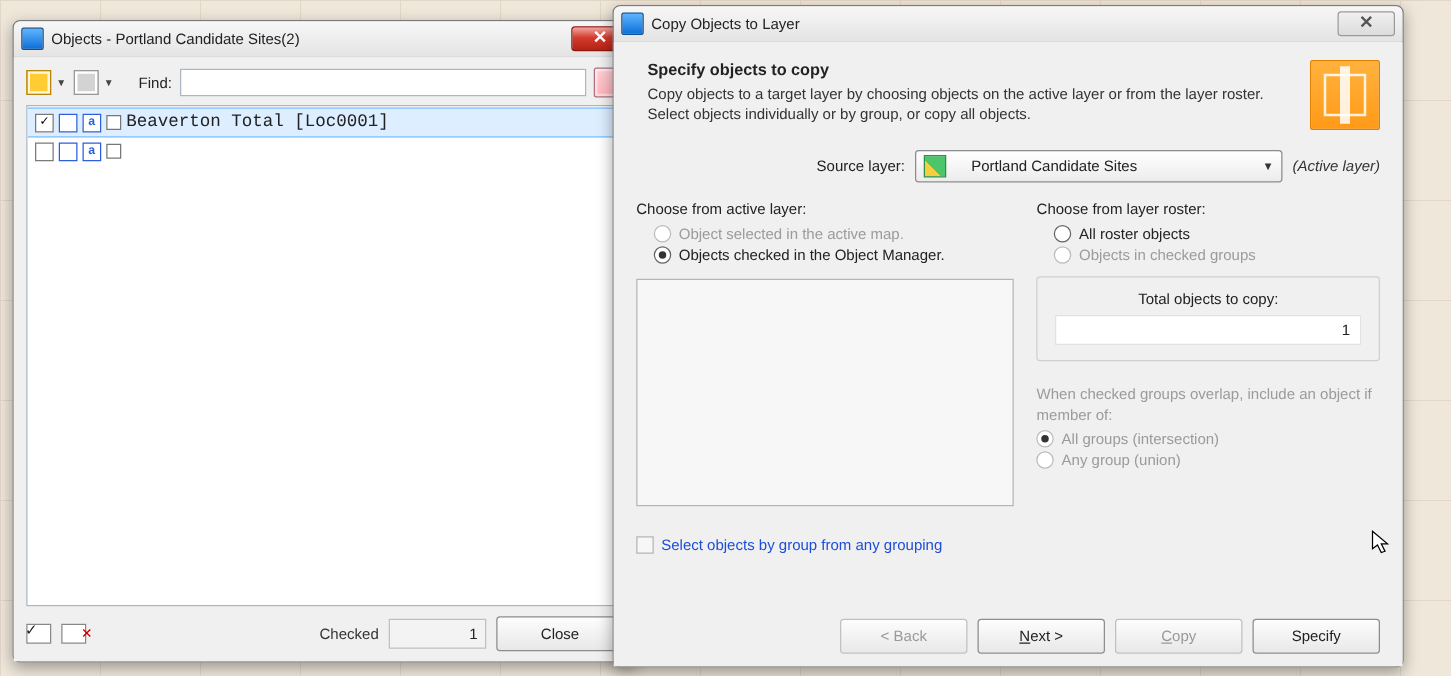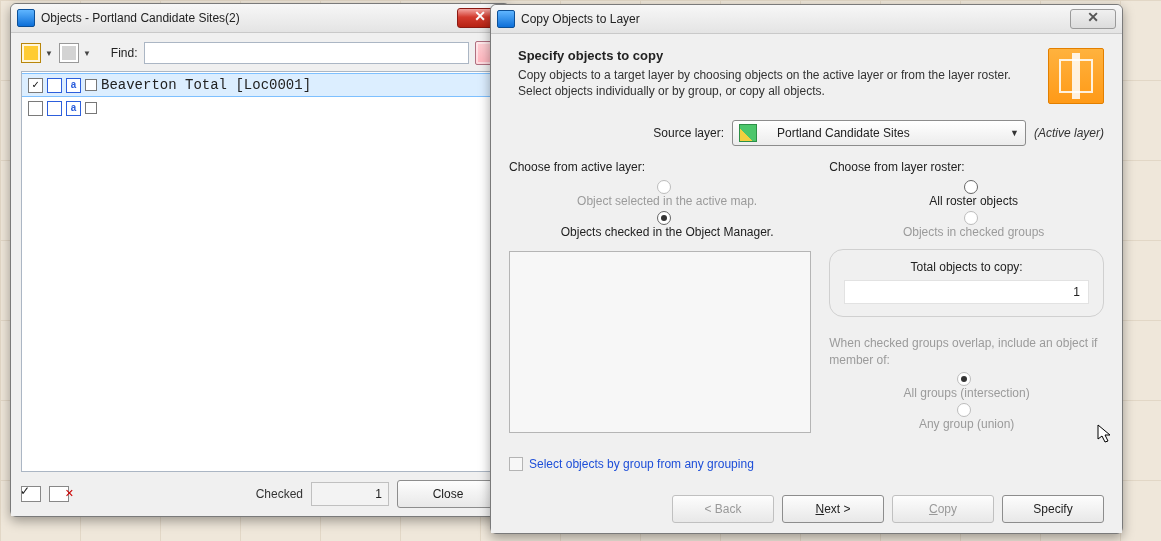--- a/index.html
+++ b/index.html
@@ -93,21 +93,21 @@
   .body {
     flex: 1;
     padding: 8px 10px;
     background: #f0f0f0;
     display: flex;
     flex-direction: column;
   }
 
   
   #dlg-obj {
-    top: 3px; left: 10px;
+    top: 16px; left: 10px;
     width: 498px; height: 512px;
   }
   .obj-toolbar {
     display: flex;
     align-items: center;
     gap: 6px;
     padding-bottom: 6px;
   }
   .tool-icon {
     width: 18px; height: 18px;
@@ -271,34 +271,34 @@
   .col-left{flex:1.1;}
   .col-right{flex:1;}
   .section-lbl{margin-bottom:6px;}
   .radio {
     width:12px;height:12px;border-radius:50%;
     border:1px solid #666;background:#fff;display:inline-flex;
     align-items:center;justify-content:center;margin-right:6px;
     vertical-align:middle;
   }
   .radio.sel::after{content:"";width:6px;height:6px;border-radius:50%;background:#333;}
-  .opt{display:flex;align-items:center;margin:3px 0 3px 14px;cursor:pointer;flex-direction:column;}
+  .opt{display:flex;align-items:center;margin:3px 0 3px 14px;cursor:pointer;}
   .opt.disabled{color:#9b9b9b;cursor:default;}
   .opt.disabled .radio{border-color:#bcbcbc;}
   .big-empty {
     margin-top:12px;
     height:180px;
     border:1px solid #b5b5b5;
     background:#f7f7f7;
   }
   .chk-line{display:flex;align-items:center;color:#1d4ed8;margin-top:24px;gap:6px;}
   .chk-flat{width:12px;height:12px;border:1px solid #b4b4b4;background:#f7f7f7;}
 
   .total-box{
-    border:1px solid #d0d0d0;border-radius:14px;
+    border:1px solid #d0d0d0;border-radius:3px;
     padding:10px 14px 12px;margin-top:10px;
   }
   .total-val{
     border:1px solid #e2e2e2;background:#fff;height:22px;
     display:flex;align-items:center;justify-content:flex-end;padding:0 8px;margin-top:6px;
   }
   .hint{color:#9b9b9b;margin-top:18px;line-height:1.4;}
   .btn-row{display:flex;gap:8px;justify-content:flex-end;margin-top:auto;padding-top:18px;}
 
   .cursor-img {

